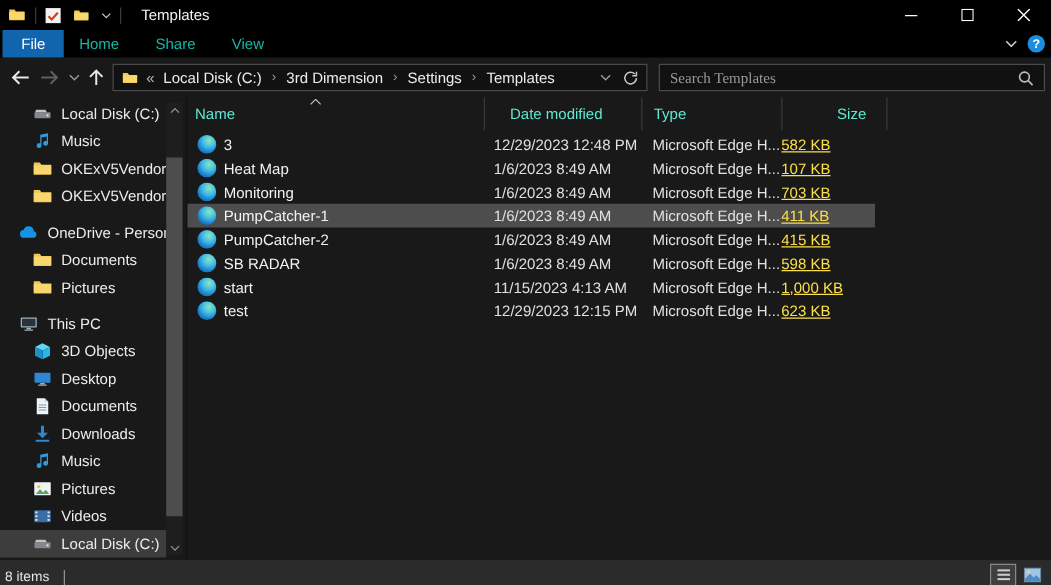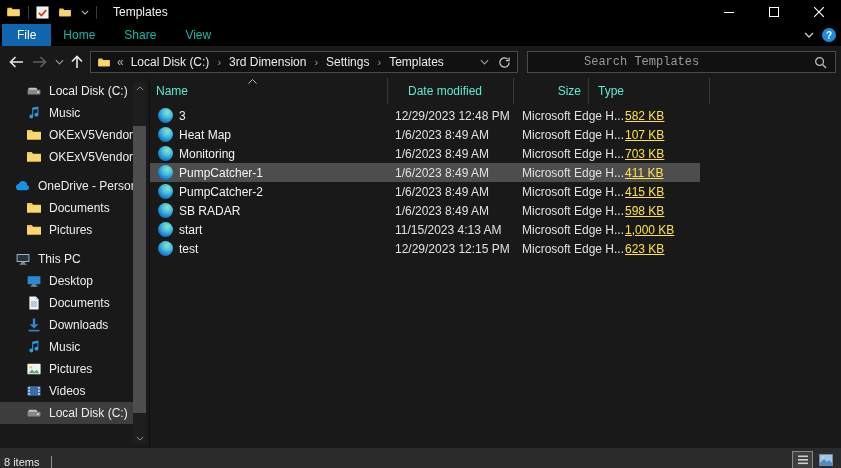--- a/index.html
+++ b/index.html
@@ -33,21 +33,21 @@
   .toolbar { height:32px; display:flex; align-items:center; flex:0 0 auto; background:#191919; padding-left:4px; }
   .nav-btn { height:24px; display:flex; align-items:center; justify-content:center; }
   .nb-back { width:24px; } .nb-fwd { width:24px; } .nb-chev { width:14px; } .nb-up { width:22px; }
   .addr-box { width:428px; height:22px; border:1px solid #4a4a4a; background:#111; display:flex; align-items:center; padding:0 6px 0 6px; margin-left:2px; }
   .addr-crumbs { display:flex; align-items:center; flex:1; min-width:0; white-space:nowrap; overflow:hidden; }
   .crumb { color:#ececec; padding:0 1px; }
   .crumb-sep { color:#9a9a9a; padding:0 7px; font-size:11px; }
   .crumb-prefix { color:#b5b5b5; padding:0 6px 0 4px; }
   .addr-right { display:flex; align-items:center; gap:9px; margin-left:auto; }
   .search-box { width:309px; height:22px; border:1px solid #4a4a4a; background:#111; display:flex; align-items:center; margin-left:9px; padding:0 8px; }
-  .search-input { flex:1; background:transparent; border:none; outline:none; color:#cfcfcf; font-size:12px; font-family:Liberation Mono, monospace; min-width:0;margin-left:48px; }
+  .search-input { flex:1; background:transparent; border:none; outline:none; color:#cfcfcf; font-size:12px; font-family:Liberation Serif, serif; min-width:0; }
   .search-input::placeholder { color:#9a9a9a; }
 
   
   .main { flex:1; display:flex; min-height:0; position:relative; }
 
   .sidebar { width:150px; flex:0 0 auto; position:relative; padding-top:2px; overflow:hidden; border-right:1px solid #101010; }
   .sb-item { height:22px; display:flex; align-items:center; width:133px; overflow:hidden; white-space:nowrap; font-size:12px; color:#ececec; }
   .sb-item.lvl0 { padding-left:15px; }
   .sb-item.lvl1 { padding-left:26px; }
   .sb-item.gap { margin-top:7px; }
@@ -297,20 +297,30 @@
               <svg viewBox="0 0 16 16">
                 <rect x="1.6" y="3" width="12.8" height="8" rx="0.6" fill="#9fb1bd"></rect>
                 <rect x="2.6" y="4" width="10.8" height="6" fill="#27323a"></rect>
                 <rect x="6.2" y="11.2" width="3.6" height="1.3" fill="#9fb1bd"></rect>
                 <rect x="4.6" y="12.6" width="6.8" height="1" fill="#9fb1bd"></rect>
               </svg>
             </span>
     <span class="sb-label">This PC</span>
   </div>
 
+  <div class="sb-item lvl1">
+    <span class="sb-icon icon">
+              <svg viewBox="0 0 16 16">
+                <path d="M8 1.6l6 2.9-6 2.9-6-2.9z" fill="#62d4f5"></path>
+                <path d="M14 4.5v7L8 14.4v-7z" fill="#29b6e8"></path>
+                <path d="M2 4.5v7l6 2.9v-7z" fill="#1d92c4"></path>
+              </svg>
+            </span>
+    <span class="sb-label">3D Objects</span>
+  </div>
 
   <div class="sb-item lvl1">
     <span class="sb-icon icon">
               <svg viewBox="0 0 16 16">
                 <rect x="1.6" y="3.2" width="12.8" height="8" rx="0.6" fill="#2f86d5"></rect>
                 <rect x="6.2" y="11.4" width="3.6" height="1.2" fill="#9fb1bd"></rect>
                 <rect x="4.6" y="12.6" width="6.8" height="1" fill="#9fb1bd"></rect>
               </svg>
             </span>
     <span class="sb-label">Desktop</span>
@@ -406,22 +416,22 @@
 
     <div class="filelist">
       <div class="fl-header">
         <span class="sort-caret icon">
           <svg width="9" height="5" viewBox="0 0 9 5">
               <path d="M0.5 4.5L4.5 0.5L8.5 4.5" fill="none" stroke="#bdbdbd" stroke-width="1"></path>
             </svg>
         </span>
         <span class="hcell h-name">Name</span>
         <span class="hcell h-date">Date modified</span>
+        <span class="hcell h-type">Type</span>
         <span class="hcell h-size">Size</span>
-        <span class="hcell h-type">Type</span>
         <span class="hcell h-ghost"></span>
       </div>
       <div class="fl-rows" id="fl-rows">
   <div class="row">
     <span class="cell c-name">
       <span class="edge-icon"></span>
       <span class="fname">3</span>
     </span>
     <span class="cell c-date">12/29/2023 12:48 PM</span>
     <span class="cell c-type">Microsoft Edge H...</span>

